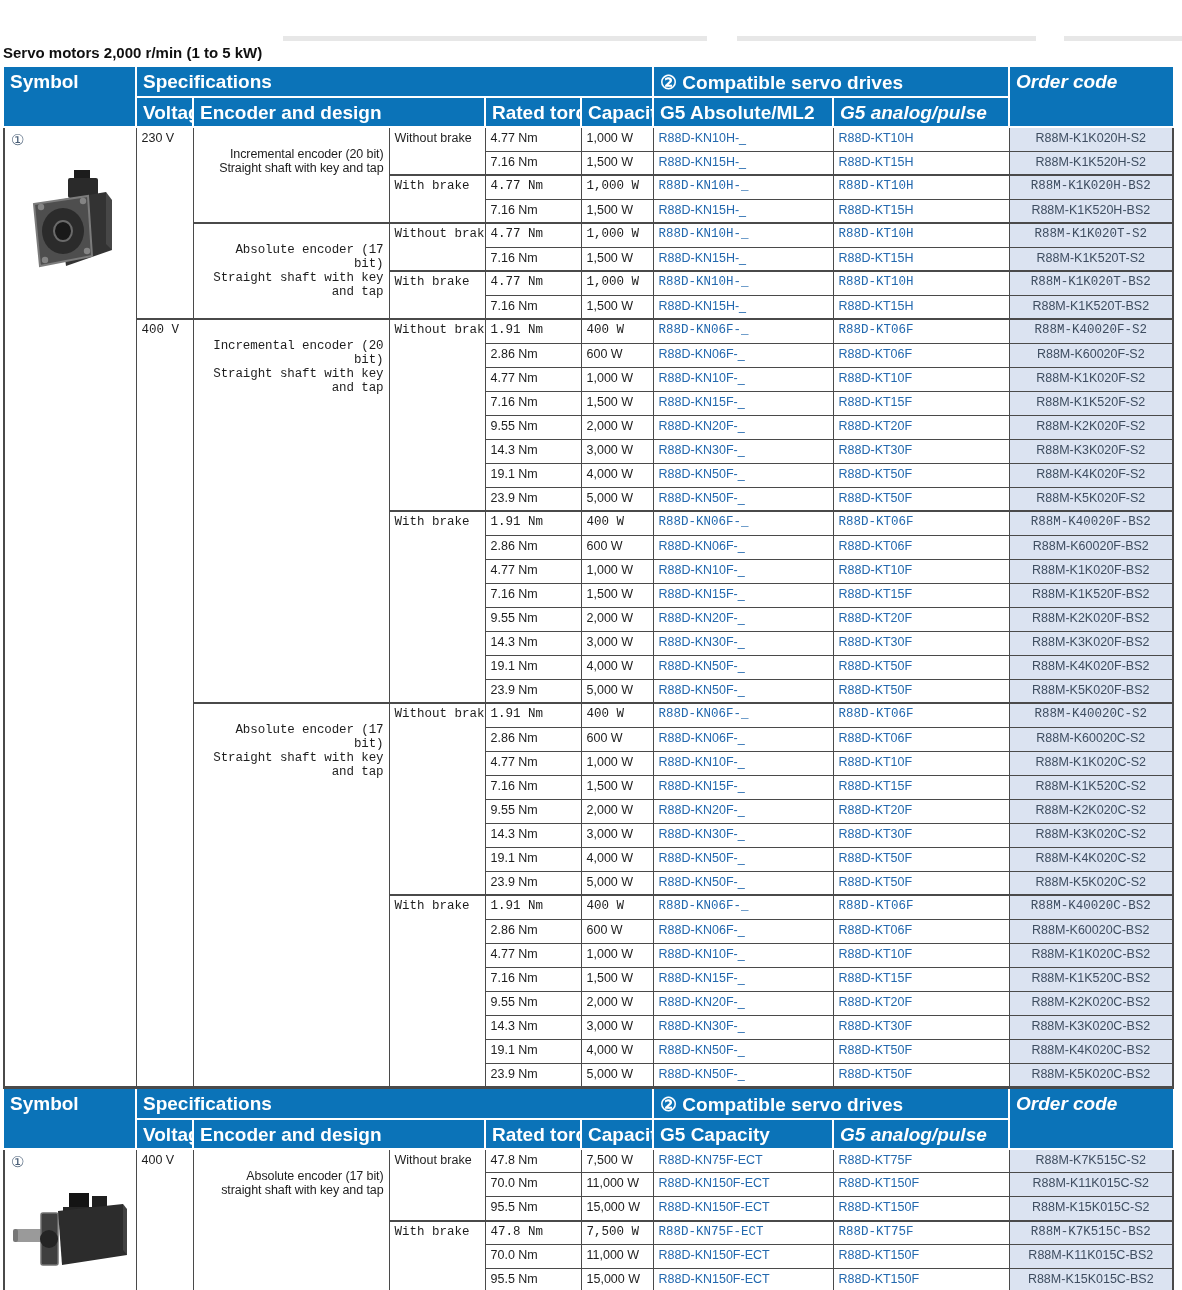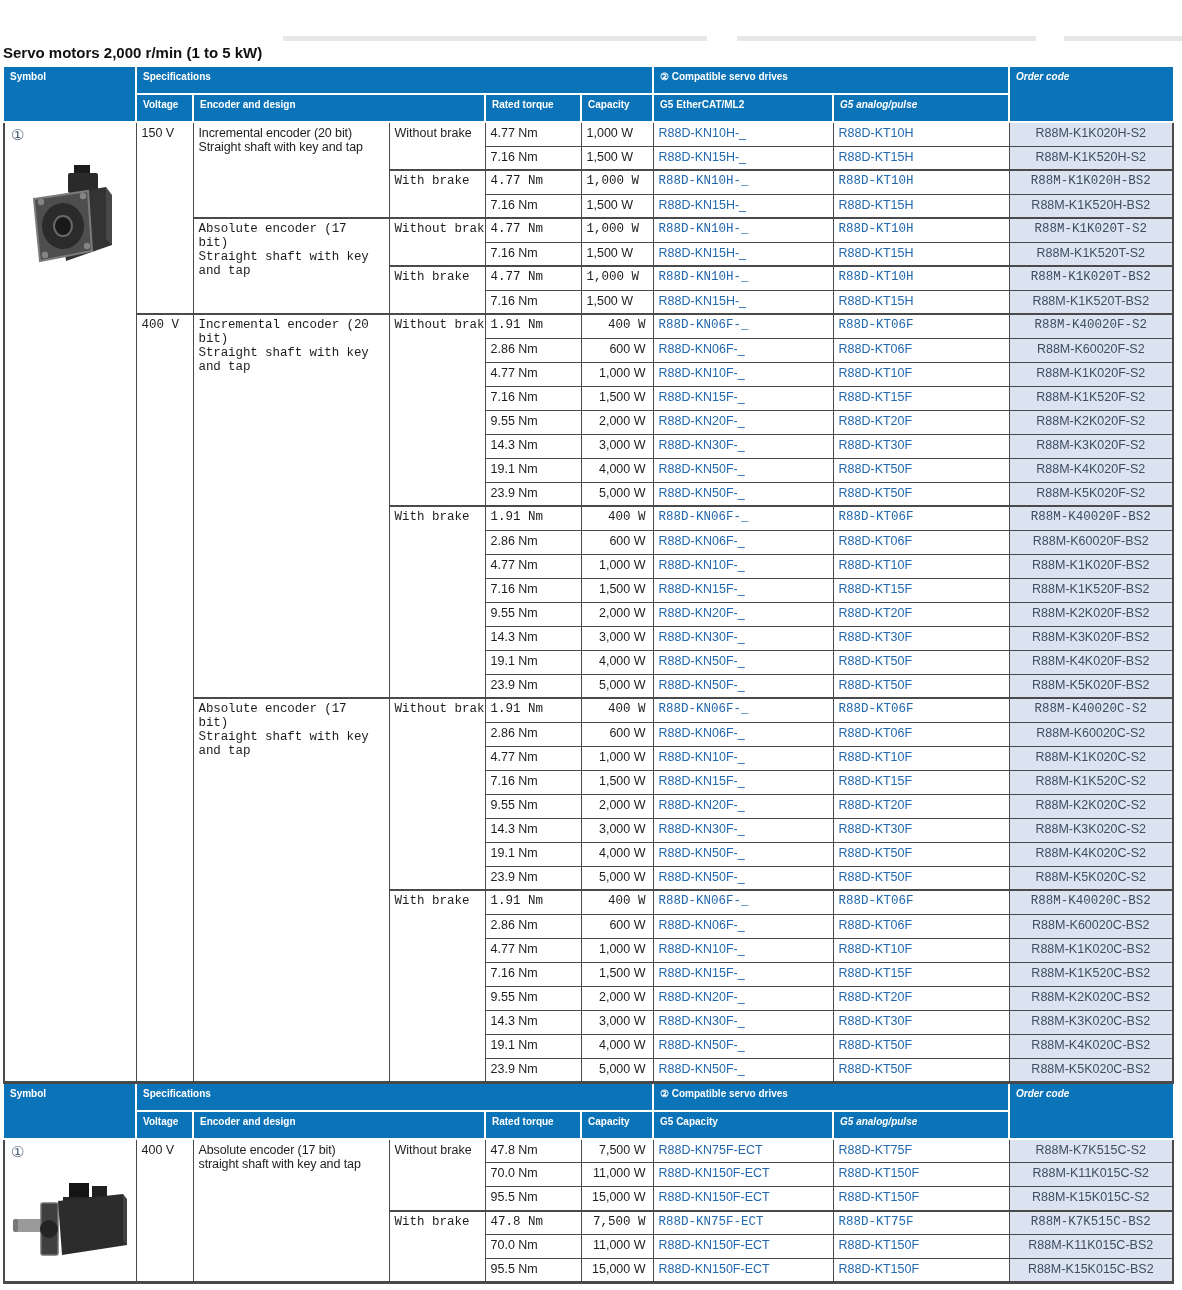--- a/index.html
+++ b/index.html
@@ -13,38 +13,38 @@
   .page{position:relative;padding-left:3px;margin-top:36px;}
   .artifact{position:absolute;top:0;height:5px;background:#e7e7e7;}
   .a1{left:283px;width:424px;}
   .a2{left:737px;width:299px;}
   .a3{left:1064px;width:118px;}
   .sec-title{font-size:15px;font-weight:bold;color:#101010;padding:8px 0 6px 0;letter-spacing:0;}
   table{table-layout:fixed;width:1169px;border-collapse:collapse;border-bottom:3px solid var(--bd);}
   col.c-sym{width:132px;} col.c-volt{width:57px;} col.c-enc{width:196px;} col.c-brk{width:96px;}
   col.c-tor{width:96px;} col.c-cap{width:72px;} col.c-d1{width:180px;} col.c-d2{width:176px;} col.c-ord{width:164px;}
   thead th{
-    background:var(--blue);color:#fff;font-size:10px;font-weight:bold;text-align:left;
+    background:var(--blue);color:#fff;font-size:19px;font-weight:bold;text-align:left;
     vertical-align:top;padding:4px 6px 2px 6px;border:2px solid #fff;height:20px;
     white-space:nowrap;overflow:hidden;
   }
   thead tr th{border-top:0;}
   thead tr th:first-child{border-left:0;}
   thead tr th:last-child{border-right:0;font-style:italic;}
   tbody td{
     border:1.6px solid var(--bd);font-size:12.5px;vertical-align:top;
     padding:3px 5px 0 5px;white-space:nowrap;overflow:hidden;line-height:1.25;
   }
   tbody tr{height:24px;}
   tbody tr.first td{border-top:2.2px solid var(--bd);}
   tbody tr.gb td{border-top-width:2.5px;font-family:Liberation Mono, monospace;}
   td.symbol-cell{border-left:2.4px solid var(--bd);padding:4px 6px;white-space:normal;}
-  td.enc-cell{white-space:pre-line;line-height:1.13;padding-top:3px;letter-spacing:-0.1px;}
+  td.enc-cell{white-space:pre-line;line-height:1.13;padding-top:19px;letter-spacing:-0.1px;text-align:right;}
   td.cap-l{text-align:left;}
-  td.cap-r{text-align:right;padding-right:7px;}
+  td.cap-r{text-align:left;padding-right:7px;}
   td.drive{color:var(--drive);}
   td.order{background:var(--ordbg);color:var(--ordtx);border-right:2.4px solid var(--bd);text-align:center;}
   .sym-badge{
     display:inline-block;font-size:15px;line-height:15px;color:#4a5f77;font-weight:normal;
   }
   .motor-wrap{text-align:center;}
 </style>
 </head>
 <body>
 
@@ -72,40 +72,40 @@
           <th rowspan="2">Symbol</th>
           <th colspan="5">Specifications</th>
           <th colspan="2">② Compatible servo drives</th>
           <th rowspan="2">Order code</th>
         </tr>
         <tr class="h2">
           <th>Voltage</th>
           <th colspan="2">Encoder and design</th>
           <th>Rated torque</th>
           <th>Capacity</th>
-          <th>G5 EtherCAT/ML2</th>
+          <th>G5 Absolute/ML2</th>
           <th>G5 analog/pulse</th>
         </tr>
       </thead>
       <tbody>
           <tr class="first">
             <td class="symbol-cell" rowspan="40"><span class="sym-badge">①</span><div class="motor-wrap" style="margin-top: 12px;"><svg width="92" height="118" viewBox="0 0 92 118">
                   <rect x="50" y="8" width="16" height="12" fill="#1c1c1c"></rect>
                   <rect x="44" y="16" width="30" height="20" rx="2" fill="#2a2a2a"></rect>
                   <polygon points="34,38 82,30 88,88 42,104" fill="#333"></polygon>
                   <polygon points="82,30 88,38 88,88 82,82" fill="#474747"></polygon>
                   <polygon points="10,42 64,34 68,94 16,104" fill="#4e4e4e" stroke="#7c7c7c" stroke-width="2"></polygon>
                   <ellipse cx="39" cy="69" rx="21" ry="23" fill="#2b2b2b"></ellipse>
                   <ellipse cx="39" cy="69" rx="9" ry="10" fill="#191919" stroke="#6a6a6a" stroke-width="2"></ellipse>
                   <circle cx="17" cy="45" r="3.2" fill="#848484"></circle>
                   <circle cx="59" cy="39" r="3.2" fill="#848484"></circle>
                   <circle cx="63" cy="89" r="3.2" fill="#848484"></circle>
                   <circle cx="21" cy="98" r="3.2" fill="#848484"></circle>
                 </svg></div></td>
-            <td rowspan="8">150 V</td>
+            <td rowspan="8">230 V</td>
             <td class="enc-cell" rowspan="4">Incremental encoder (20 bit)
 Straight shaft with key and tap</td>
             <td rowspan="2">Without brake</td>
             <td>4.77 Nm</td>
             <td class="cap-l">1,000 W</td>
             <td class="drive">R88D-KN10H-_</td>
             <td class="drive">R88D-KT10H</td>
             <td class="order">R88M-K1K020H-S2</td>
           </tr>
           <tr>

